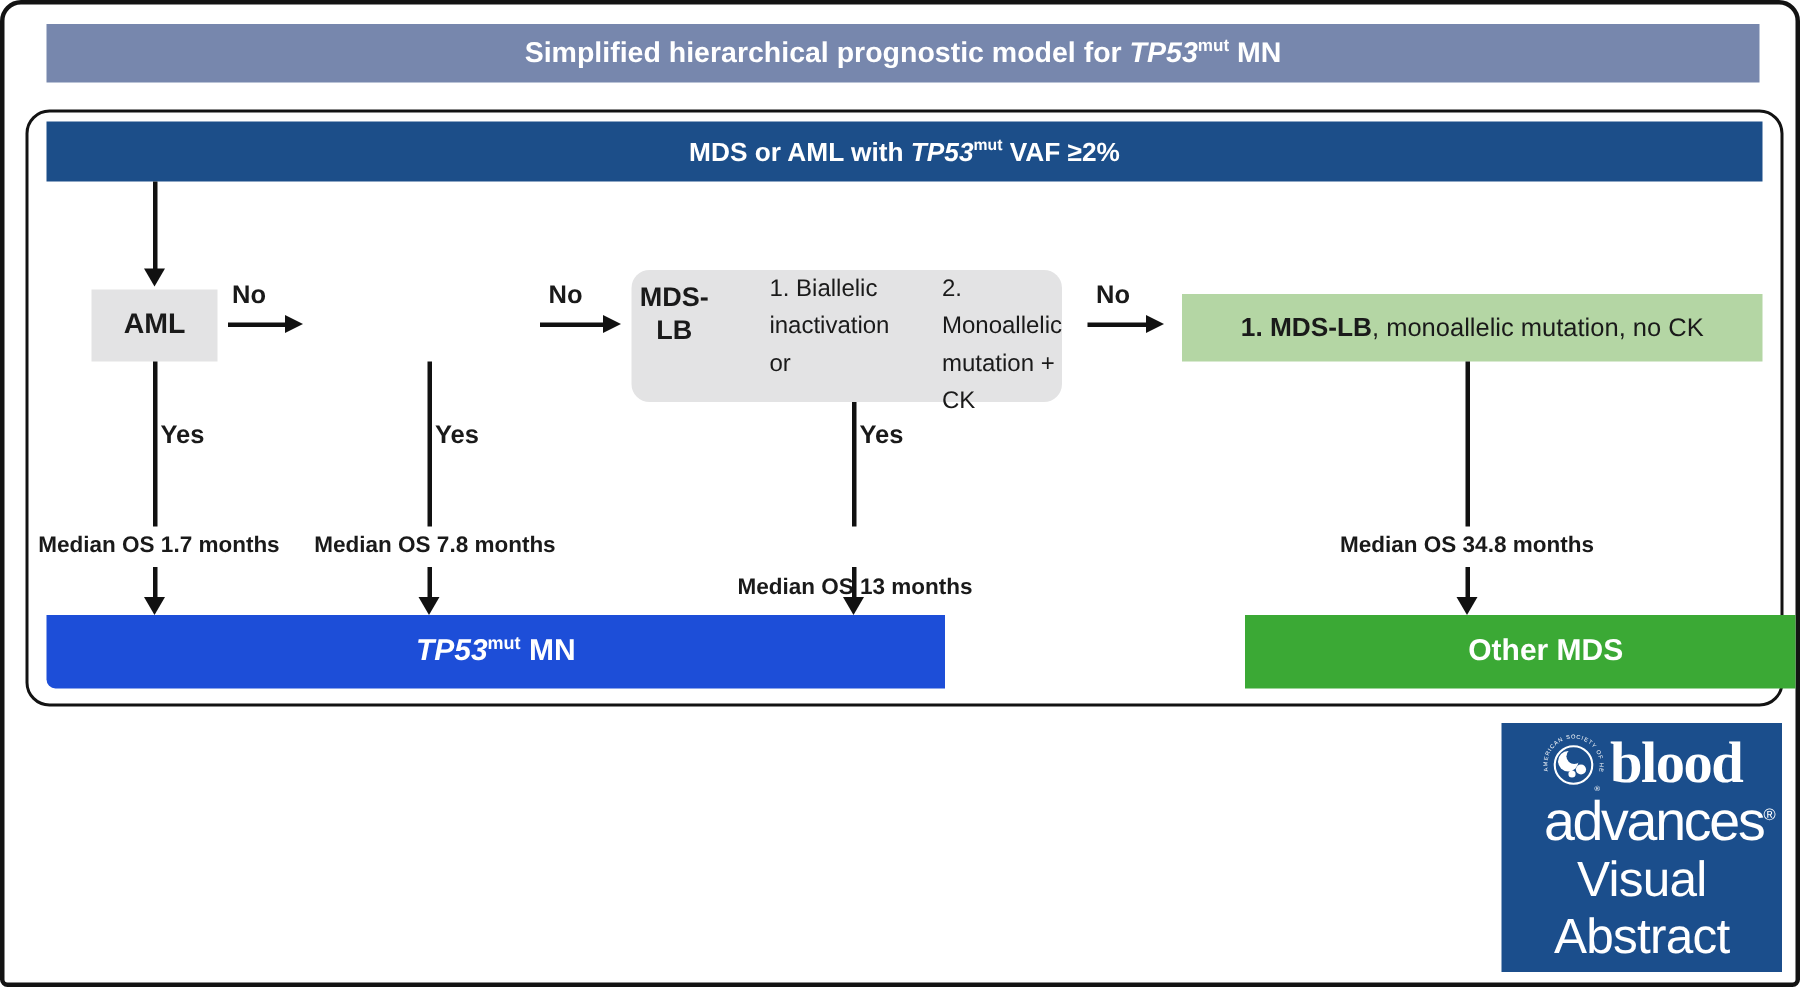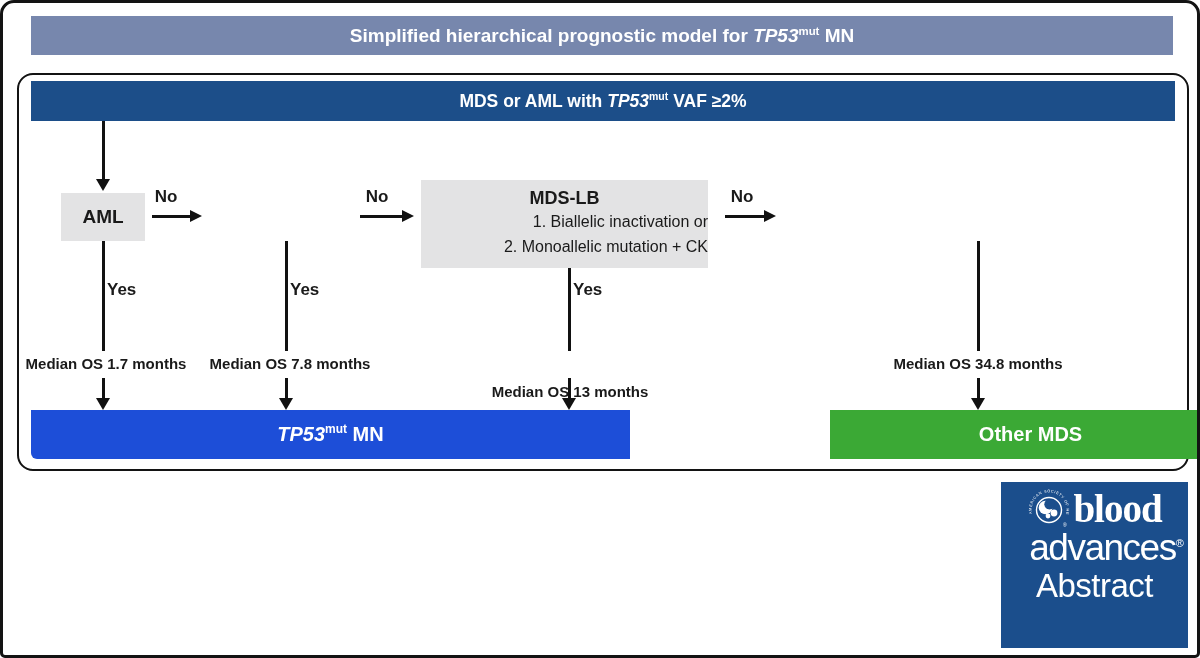--- a/index.html
+++ b/index.html
@@ -8,22 +8,22 @@
   .banner{position:absolute;left:28px;top:13px;width:1142px;height:39px;
     background:#7787ad;color:#fff;font-size:19px;font-weight:bold;
     display:flex;align-items:center;justify-content:center;}
   .flowbox{position:absolute;left:14px;top:70px;width:1172px;height:398px;box-sizing:border-box;
     border:2.5px solid #131313;border-radius:16px;background:#fff;}
   .topbar{position:absolute;left:12px;top:6px;width:1144px;height:40px;background:#1c4e89;
     color:#fff;font-size:17.5px;font-weight:bold;display:flex;align-items:center;justify-content:center;}
   .gbox{position:absolute;background:#e3e3e4;color:#1a1a1a;display:flex;align-items:center;justify-content:center;}
   .box-aml{left:42px;top:118px;width:84px;height:48px;font-size:19px;font-weight:bold;}
   .box-eb{left:186px;top:118px;width:145px;height:48px;font-size:19px;font-weight:bold;}
-  .box-lb{left:402px;top:105px;width:287px;height:88px;flex-direction:column;align-items:flex-end;
-    justify-content:flex-start;padding:0;box-sizing:border-box;}
+  .box-lb{left:402px;top:105px;width:287px;height:88px;flex-direction:row;align-items:flex-start;
+    justify-content:flex-start;padding:0;box-sizing:border-box;border-radius:12px;}
   .box-lb .lb-title{width:100%;text-align:center;font-size:18px;font-weight:bold;margin-top:7px;line-height:22px;}
   .box-lb .lb-item{font-size:16px;line-height:25px;margin-left:35px;}
   .box-mono{left:769px;top:121px;width:387px;height:45px;background:#b4d6a4;font-size:17px;color:#1a1a1a;}
   .box-mono b{font-size:17.5px;}
   .vline{position:absolute;width:2.5px;background:#111;}
   .hline{position:absolute;height:2.5px;background:#111;}
   .head-down{position:absolute;width:0;height:0;border-left:7px solid transparent;
     border-right:7px solid transparent;border-top:12px solid #111;}
   .head-right{position:absolute;width:0;height:0;border-top:6.5px solid transparent;
     border-bottom:6.5px solid transparent;border-left:12px solid #111;}
@@ -77,20 +77,23 @@
     <div class="gbox box-lb">
       <div class="lb-title">MDS-LB</div>
       <div class="lb-item">1. Biallelic inactivation or</div>
       <div class="lb-item">2. Monoallelic mutation + CK</div>
     </div>
 
     <div class="edge-label" style="left:701px;top:112px;">No</div>
     <div class="hline" style="left:706px;top:140px;width:40px;"></div>
     <div class="head-right" style="left:745px;top:135px;"></div>
 
+    <div class="gbox box-mono">
+      <span><b>1. MDS-LB</b><span>, monoallelic mutation, no CK</span></span>
+    </div>
 
     <div class="vline" style="left:83px;top:166px;height:110px;"></div>
     <div class="edge-label" style="left:88px;top:205px;text-align:left;">Yes</div>
 
     <div class="vline" style="left:266px;top:166px;height:110px;"></div>
     <div class="edge-label" style="left:271px;top:205px;text-align:left;">Yes</div>
 
     <div class="vline" style="left:549px;top:193px;height:83px;"></div>
     <div class="edge-label" style="left:554px;top:205px;text-align:left;">Yes</div>
 
@@ -131,16 +134,17 @@
         <circle cx="22" cy="24" r="12.5" fill="#1b4e8c" stroke="#ffffff" stroke-width="1.4"></circle>
         <circle cx="18.5" cy="21.5" r="6.8" fill="#ffffff"></circle>
         <circle cx="22.5" cy="18.2" r="5.2" fill="#1b4e8c"></circle>
         <circle cx="27" cy="27" r="3.4" fill="#ffffff"></circle>
         <circle cx="21" cy="30" r="2.4" fill="#ffffff"></circle>
         <text x="36" y="41" font-size="5" fill="#ffffff">®</text>
       </svg>
       <span class="logo-blood">blood</span>
     </div>
     <div class="logo-advances"><span>advances</span><span class="logo-reg">®</span></div>
+    <div class="logo-line">Visual</div>
     <div class="logo-line">Abstract</div>
   </div>
 
 </div>
 
 </body></html>

